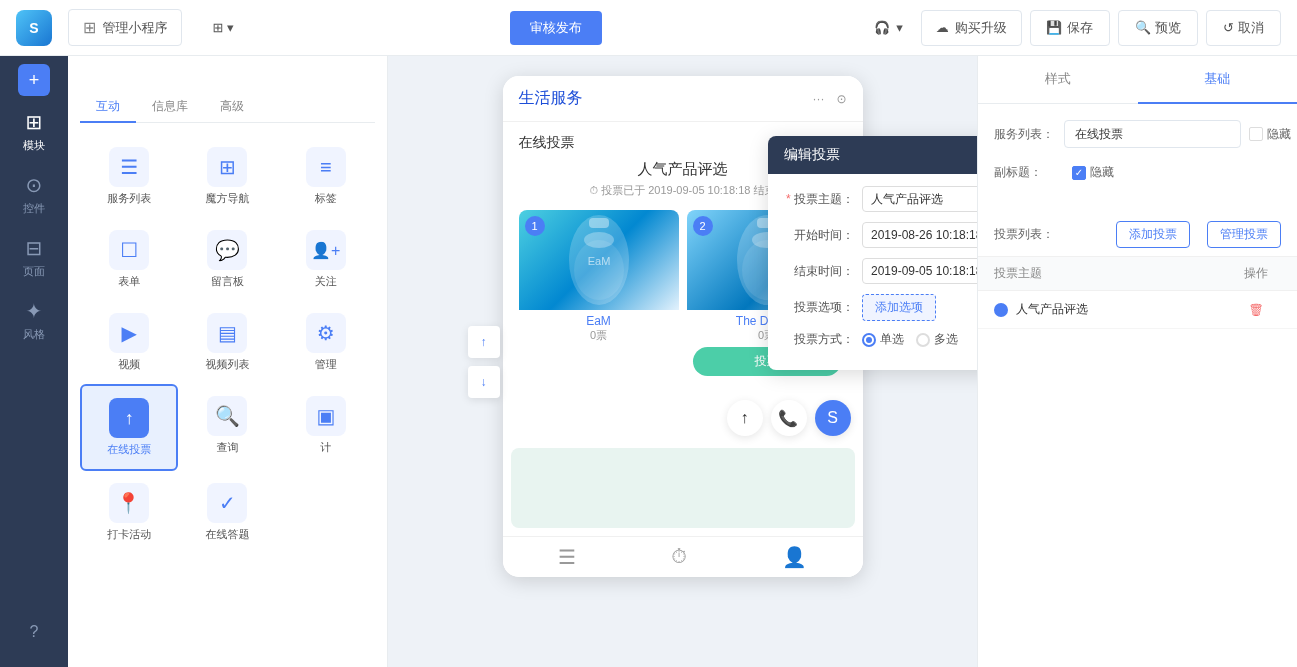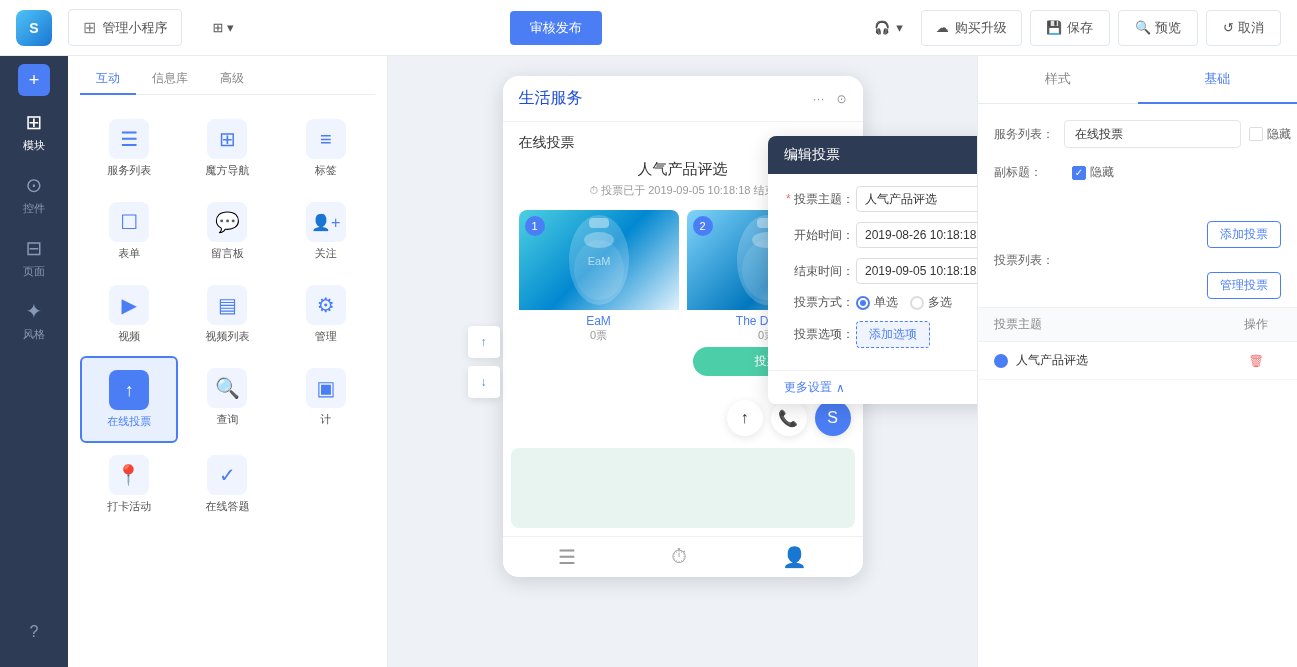--- a/index.html
+++ b/index.html
@@ -79,21 +79,21 @@
     .module-icon {
       width: 40px; height: 40px; background: #f0f4ff; border-radius: 8px;
       display: flex; align-items: center; justify-content: center;
       font-size: 20px; color: #4b7ef5;
     }
     .module-item.selected .module-icon { background: #4b7ef5; color: #fff; }
 
     .panel-section-tabs { display: flex; border-bottom: 1px solid #e8ecef; margin: 8px 12px 0; }
     .panel-section-tab {
       padding: 6px 16px; font-size: 12px; cursor: pointer; color: #888;
-      border-bottom: 2px solid transparent; margin-bottom: -1px;
+      border-bottom: 2px solid transparent; margin-bottom: -1px; margin-top: 28px;
     }
     .panel-section-tab.active { color: #4b7ef5; border-bottom-color: #4b7ef5; }
 
     
     .canvas-area {
       flex: 1; display: flex; justify-content: center; align-items: flex-start;
       padding: 20px; background: #eef2f7; position: relative; overflow: hidden;
     }
     .phone-frame {
       width: 360px; background: #fff; border-radius: 16px;
@@ -150,21 +150,21 @@
       position: absolute; left: 380px; top: 80px; z-index: 200;
       background: #fff; border-radius: 8px; box-shadow: 0 4px 20px rgba(0,0,0,0.15);
       width: 310px; overflow: hidden;
     }
     .edit-popup-header {
       background: #2d3b55; color: #fff; padding: 10px 16px;
       font-size: 14px; font-weight: 500;
     }
     .edit-popup-body { padding: 12px 16px; }
     .form-row {
-      display: flex; align-items: center; margin-bottom: 10px; gap: 2px;
+      display: flex; align-items: center; margin-bottom: 10px; gap: 8px;
     }
     .form-label { width: 70px; font-size: 12px; color: #555; flex-shrink: 0; text-align: right; }
     .form-label.required::before { content: '* '; color: #f56c6c; }
     .form-input {
       flex: 1; border: 1px solid #ddd; border-radius: 4px; padding: 5px 8px;
       font-size: 12px; outline: none; color: #333;
     }
     .form-radio-group { display: flex; align-items: center; gap: 12px; }
     .form-radio { display: flex; align-items: center; gap: 4px; font-size: 12px; color: #555; cursor: pointer; }
     .radio-dot { width: 14px; height: 14px; border-radius: 50%; border: 2px solid #4b7ef5; display: flex; align-items: center; justify-content: center; }
@@ -208,21 +208,21 @@
       width: 14px; height: 14px; border: 1px solid #ddd; border-radius: 2px;
       display: flex; align-items: center; justify-content: center;
     }
     .checkbox-box.checked { background: #4b7ef5; border-color: #4b7ef5; color: #fff; font-size: 10px; }
 
     .vote-list-header {
       display: flex; justify-content: space-between; align-items: center;
       padding: 8px 16px; border-bottom: 1px solid #f0f0f0;
     }
     .vote-list-label { font-size: 12px; color: #666; }
-    .vote-list-btns { display: flex; gap: 24px; flex-direction: column; }
+    .vote-list-btns { display: flex; gap: 17px; }
     .btn-sm {
       padding: 4px 12px; border-radius: 4px; font-size: 12px; cursor: pointer;
       border: 1px solid #4b7ef5; color: #4b7ef5; background: #fff;
     }
 
     .vote-table { width: 100%; }
     .vote-table-header {
       display: flex; padding: 8px 16px; background: #f9fafb;
       border-bottom: 1px solid #f0f0f0; font-size: 12px; color: #888; align-items: flex-end;
     }
@@ -396,43 +396,36 @@
         </div>
         <div class="form-row">
           <span class="form-label">开始时间：</span>
           <input class="form-input" value="2019-08-26 10:18:18" style="">
         </div>
         <div class="form-row">
           <span class="form-label">结束时间：</span>
           <input class="form-input" value="2019-09-05 10:18:18" style="">
         </div>
         <div class="form-row">
+          <span class="form-label">投票选项：</span>
+          <button class="btn-add-option">添加选项</button>
+        </div>
+        <div class="form-row">
           <span class="form-label">投票方式：</span>
           <div class="form-radio-group">
             <div class="form-radio">
               <div class="radio-dot selected"></div>
               <span>单选</span>
             </div>
             <div class="form-radio">
               <div class="radio-empty"></div>
               <span>多选</span>
             </div>
           </div>
         </div>
-        <div class="form-row">
-          <span class="form-label">投票选项：</span>
-          <button class="btn-add-option">添加选项</button>
-        </div>
-      </div>
-      <div class="edit-popup-footer">
-        <div class="more-settings">
-          <span>更多设置</span>
-          <span> ∧</span>
-        </div>
-
       </div>
     </div>
 
     <div class="phone-frame">
       <div class="phone-header">
         <span class="phone-title">生活服务</span>
         <div class="phone-header-right">
           <span style="color:#999;cursor:pointer;">···</span>
           <span style="color:#999;cursor:pointer;">⊙</span>
         </div>

